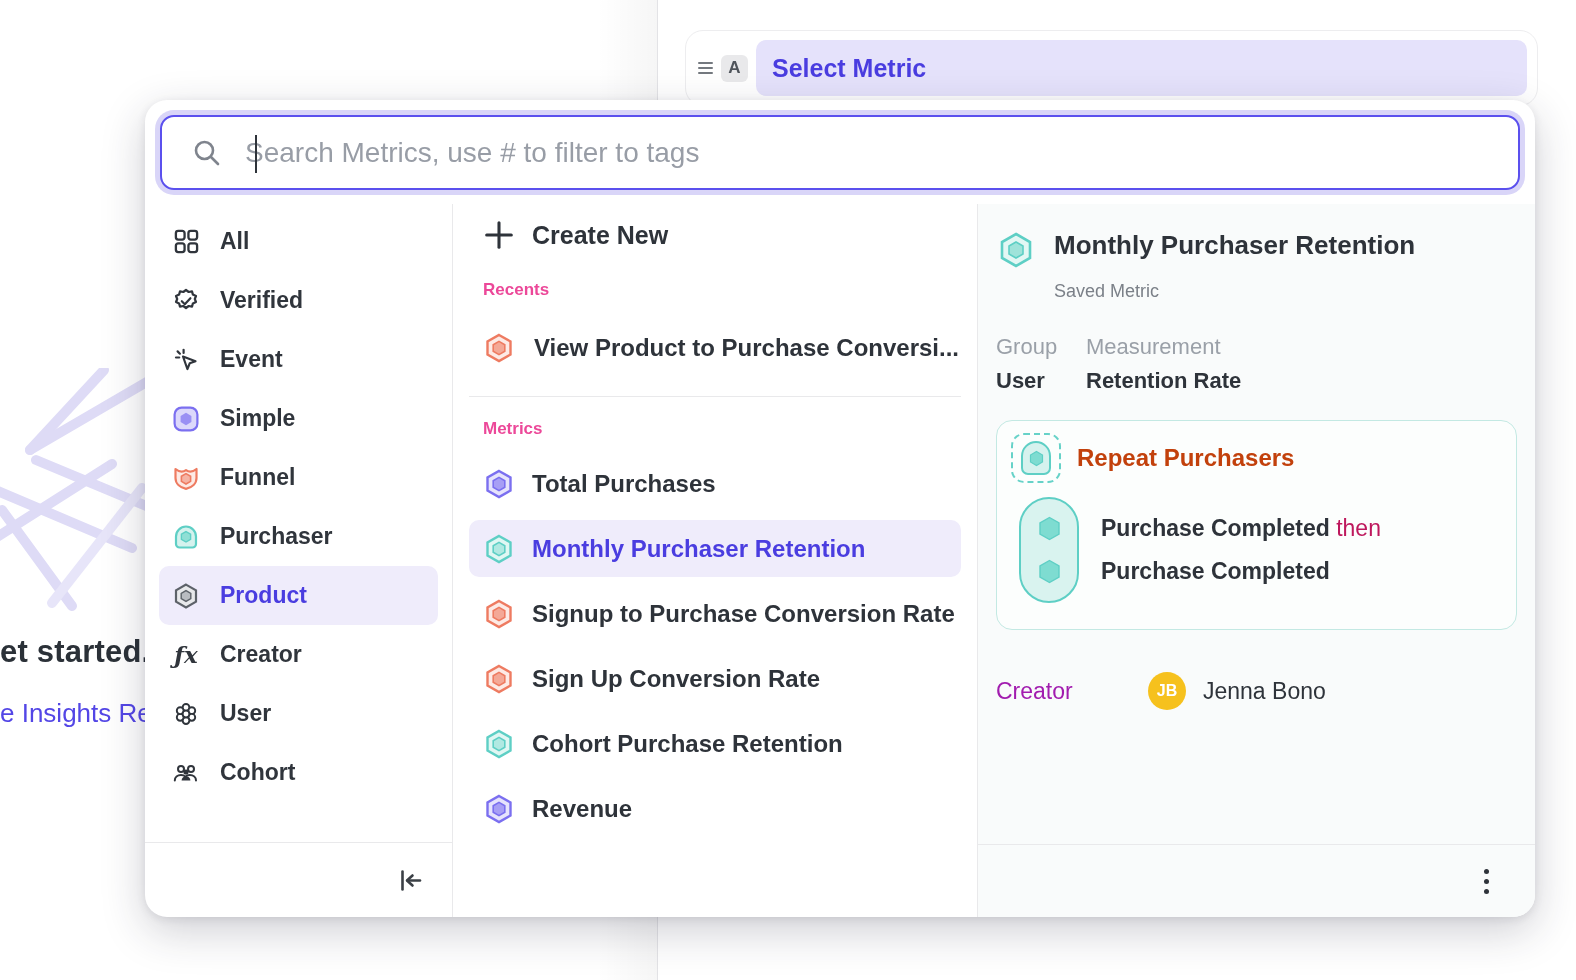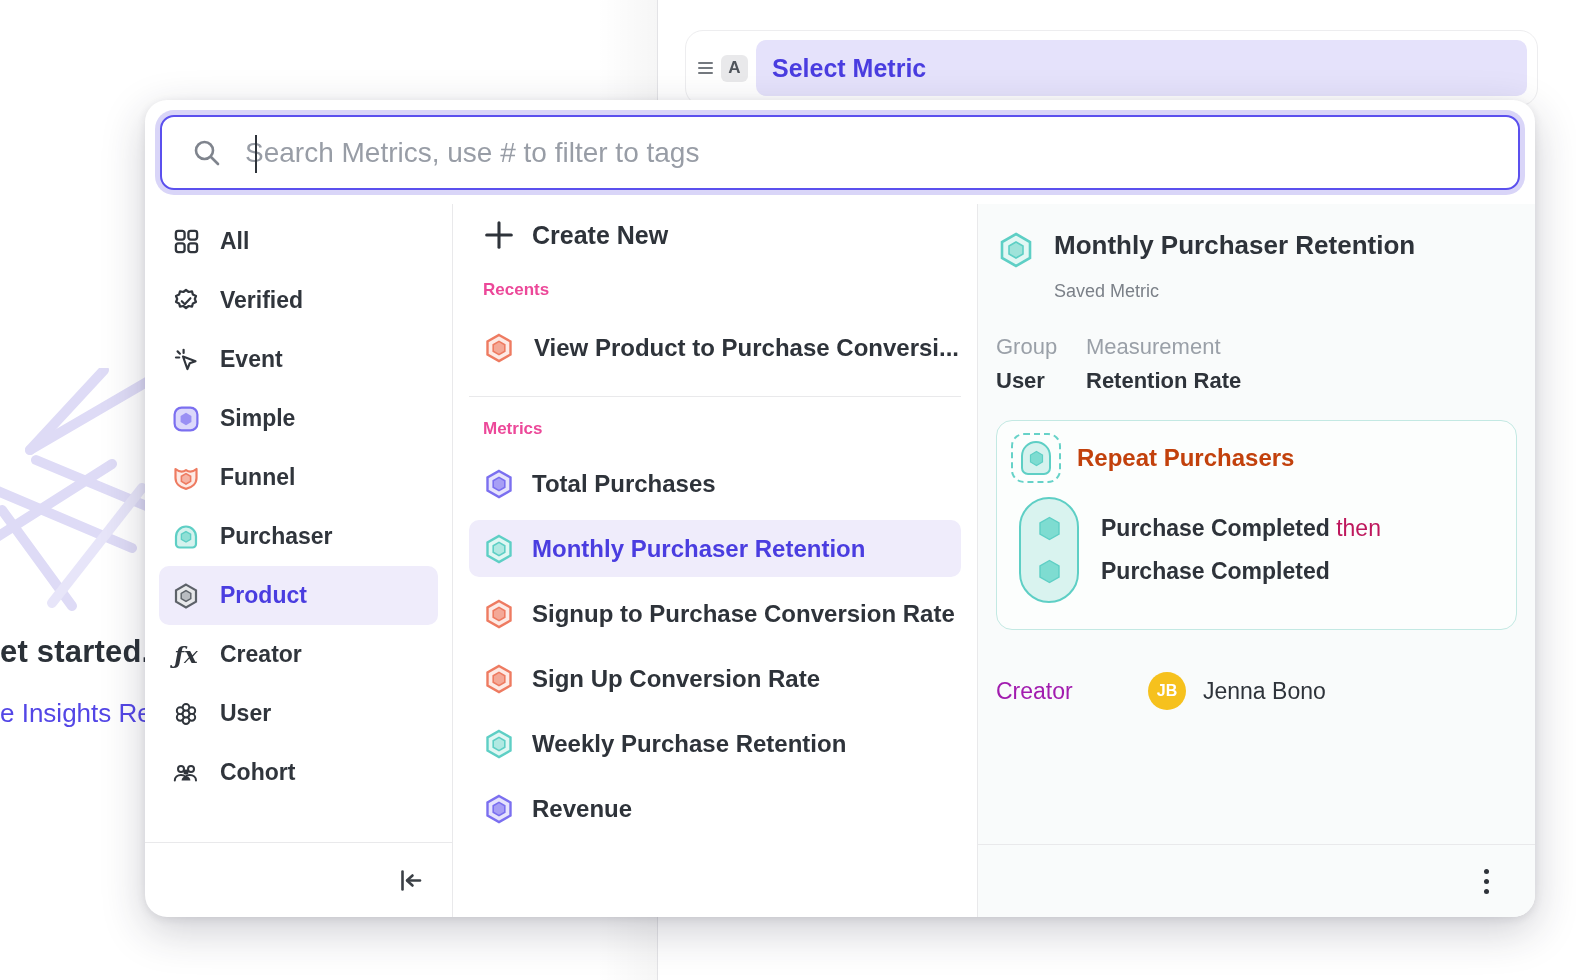--- a/index.html
+++ b/index.html
@@ -317,21 +317,21 @@
           <polygon points="16,9.4 21.8,12.7 21.8,19.3 16,22.6 10.2,19.3 10.2,12.7" fill="#f4a896" stroke="#ee7b61" stroke-width="1.6"></polygon>
           </svg>
         <span>Sign Up Conversion Rate</span>
       </div>
 
       <div class="metric-row">
         <svg class="hexi" viewBox="0 0 32 32">
           <polygon points="16,3 27.5,9.5 27.5,22.5 16,29 4.5,22.5 4.5,9.5" fill="#e0f7f3" stroke="#5ecfc5" stroke-width="2.4"></polygon>
           <polygon points="16,9.4 21.8,12.7 21.8,19.3 16,22.6 10.2,19.3 10.2,12.7" fill="#b0e9e2" stroke="#5ecfc5" stroke-width="1.6"></polygon>
           </svg>
-        <span>Weekly Purchase Retention</span>
+        <span>Cohort Purchase Retention</span>
       </div>
 
       <div class="metric-row">
         <svg class="hexi" viewBox="0 0 32 32">
           <polygon points="16,3 27.5,9.5 27.5,22.5 16,29 4.5,22.5 4.5,9.5" fill="#e6e3fc" stroke="#7b6ff0" stroke-width="2.4"></polygon>
           <polygon points="16,9.4 21.8,12.7 21.8,19.3 16,22.6 10.2,19.3 10.2,12.7" fill="#a79ef5" stroke="#7b6ff0" stroke-width="1.6"></polygon>
           </svg>
         <span>Revenue</span>
       </div>
 

